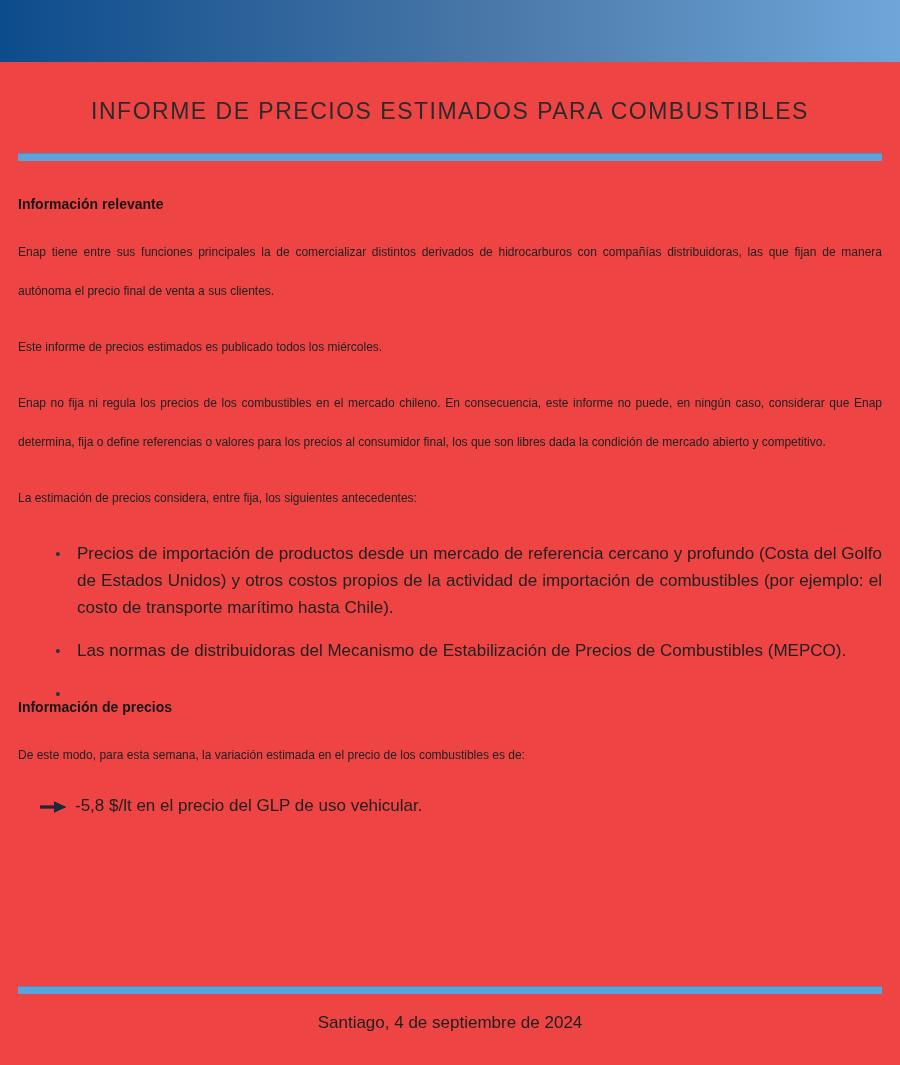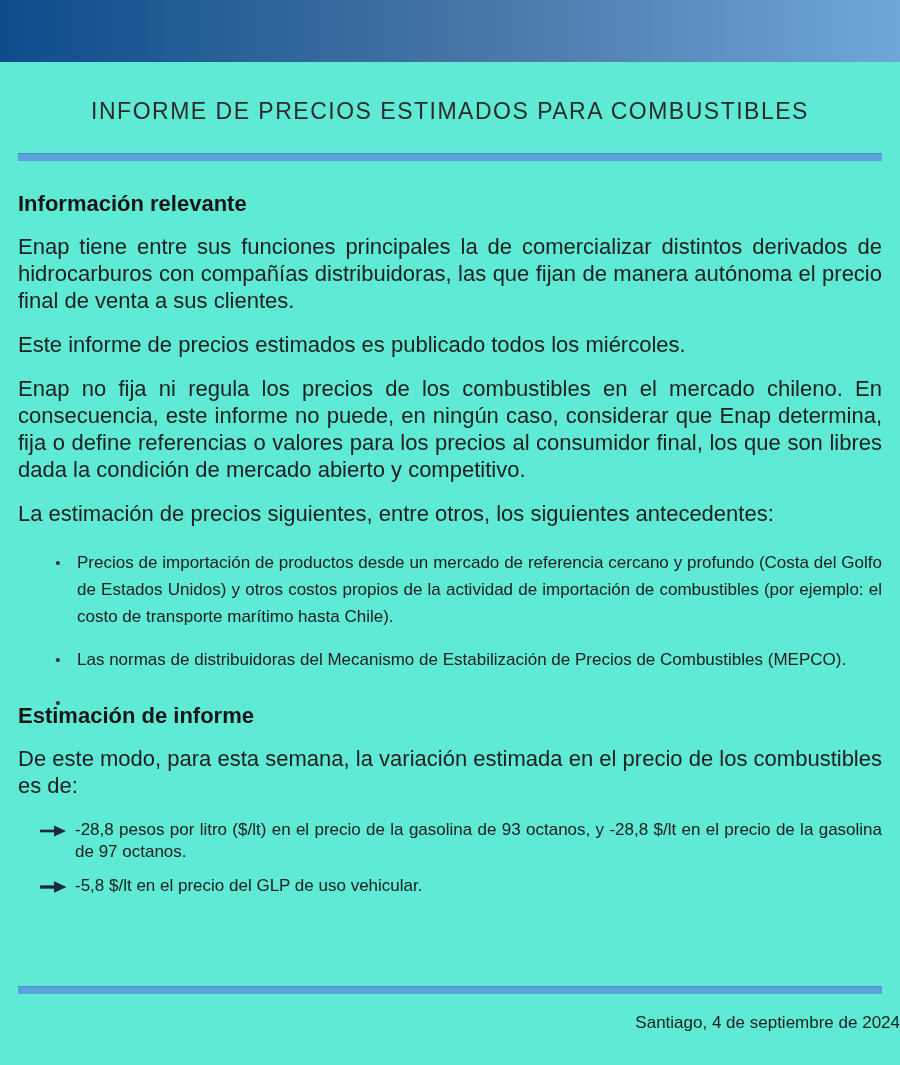--- a/index.html
+++ b/index.html
@@ -5,21 +5,21 @@
 <style>
   html, body {
     margin: 0;
     padding: 0;
     background: #ffffff;
   }
   .page {
     position: relative;
     width: 900px;
     height: 1065px;
-    background: #5eead4;
+    background: #ef4444;
     font-family: "Liberation Sans", sans-serif;
     color: #212121;
     overflow: hidden;
     margin: 0 auto;
   }
   .header-band {
     position: absolute;
     top: 0; left: 0;
     width: 900px;
     height: 62px;
@@ -39,29 +39,29 @@
   .divider {
     height: 7px;
     margin: 27px 18px 0 18px;
     background: #5ba3dc;
     border-top: 1px solid #4a90c8;
   }
   .content {
     padding: 0 18px;
   }
   .section-heading {
-    font-size: 22px;
+    font-size: 14px;
     font-weight: 700;
     color: #161616;
     margin: 33px 0 19px 0;
     line-height: 20px;
   }
   .content p.body-par {
-    font-size: 22px;
-    line-height: 27px;
+    font-size: 12px;
+    line-height: 39px;
     text-align: justify;
     margin: 0 0 17px 0;
   }
   ul.bullet-list {
     list-style: none;
     margin: 22px 0 10px 0;
     padding: 0;
   }
   ul.bullet-list li {
     position: relative;
@@ -108,21 +108,21 @@
     top: 986px;
     height: 7px;
     background: #5ba3dc;
     border-top: 1px solid #4a90c8;
   }
   .dateline {
     position: absolute;
     left: 0;
     top: 1013px;
     width: 100%;
-    text-align: right;
+    text-align: center;
     font-size: 17px;
     color: #1f1f1f;
     margin: 0;
   }
 </style>
 </head>
 <body>
 
 <div class="page">
 
@@ -135,50 +135,41 @@
   <div class="content">
 
     <h2 class="section-heading">Información relevante</h2>
 
     <p class="body-par">Enap tiene entre sus funciones principales la de comercializar distintos derivados de hidrocarburos con compañías distribuidoras, las que fijan de manera autónoma el precio final de venta a sus clientes.</p>
 
     <p class="body-par">Este informe de precios estimados es publicado todos los miércoles.</p>
 
     <p class="body-par">Enap no fija ni regula los precios de los combustibles en el mercado chileno. En consecuencia, este informe no puede, en ningún caso, considerar que Enap determina, fija o define referencias o valores para los precios al consumidor final, los que son libres dada la condición de mercado abierto y competitivo.</p>
 
-    <p class="body-par">La estimación de precios siguientes, entre otros, los siguientes antecedentes:</p>
+    <p class="body-par">La estimación de precios considera, entre fija, los siguientes antecedentes:</p>
 
     <ul class="bullet-list">
       <li>
         <span class="bullet-dot">•</span>
         <span>Precios de importación de productos desde un mercado de referencia cercano y profundo (Costa del Golfo de Estados Unidos) y otros costos propios de la actividad de importación de combustibles (por ejemplo: el costo de transporte marítimo hasta Chile).</span>
       </li>
       <li>
         <span class="bullet-dot">•</span>
         <span>Las normas de distribuidoras del Mecanismo de Estabilización de Precios de Combustibles (MEPCO).</span>
       </li>
       <li>
         <span class="bullet-dot">•</span>
       </li>
     </ul>
 
-    <h2 class="section-heading">Estimación de informe</h2>
+    <h2 class="section-heading">Información de precios</h2>
 
     <p class="body-par">De este modo, para esta semana, la variación estimada en el precio de los combustibles es de:</p>
 
     <ul class="arrow-list">
-      <li>
-        <span class="arrow-glyph">
-          <svg width="28" height="14" viewBox="0 0 28 14" xmlns="http://www.w3.org/2000/svg">
-            <line x1="1" y1="7" x2="16" y2="7" stroke="#1b2a38" stroke-width="2.6"></line>
-            <polygon points="15,1.5 27,7 15,12.5" fill="#1b2a38"></polygon>
-          </svg>
-        </span>
-        <span>-28,8 pesos por litro ($/lt) en el precio de la gasolina de 93 octanos, y -28,8 $/lt en el precio de la gasolina de 97 octanos.</span>
-      </li>
       <li>
         <span class="arrow-glyph">
           <svg width="28" height="14" viewBox="0 0 28 14" xmlns="http://www.w3.org/2000/svg">
             <line x1="1" y1="7" x2="16" y2="7" stroke="#1b2a38" stroke-width="2.6"></line>
             <polygon points="15,1.5 27,7 15,12.5" fill="#1b2a38"></polygon>
           </svg>
         </span>
       </li>
       <li>
         <span class="arrow-glyph">

